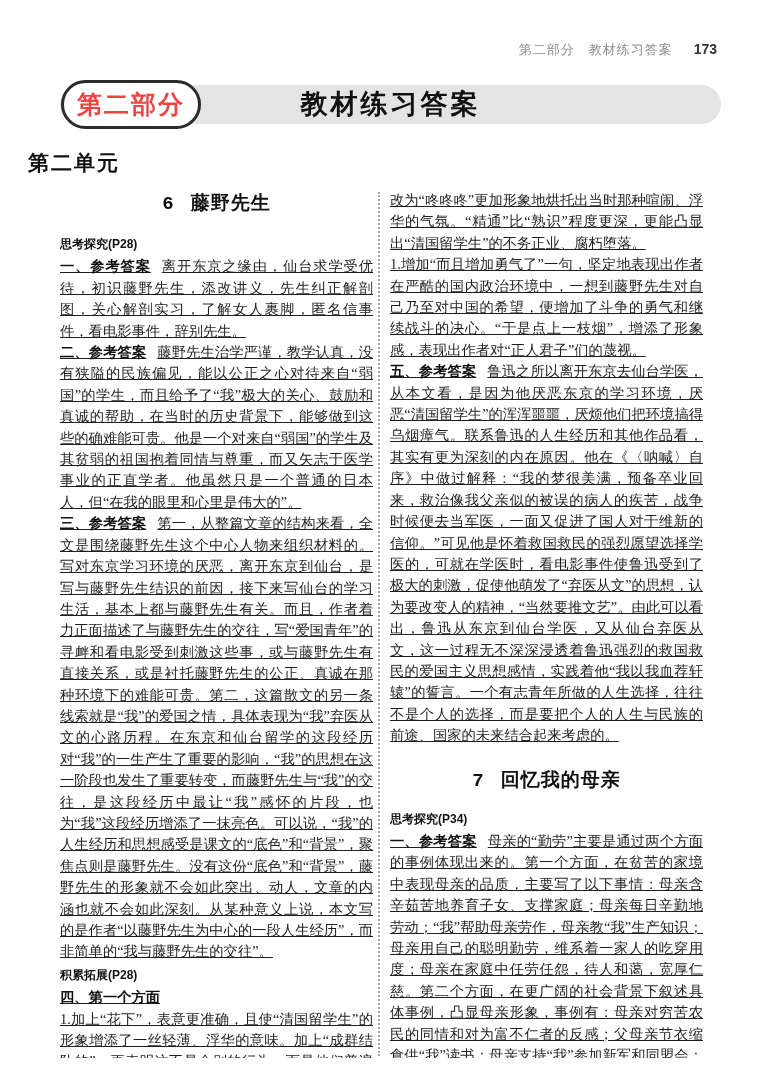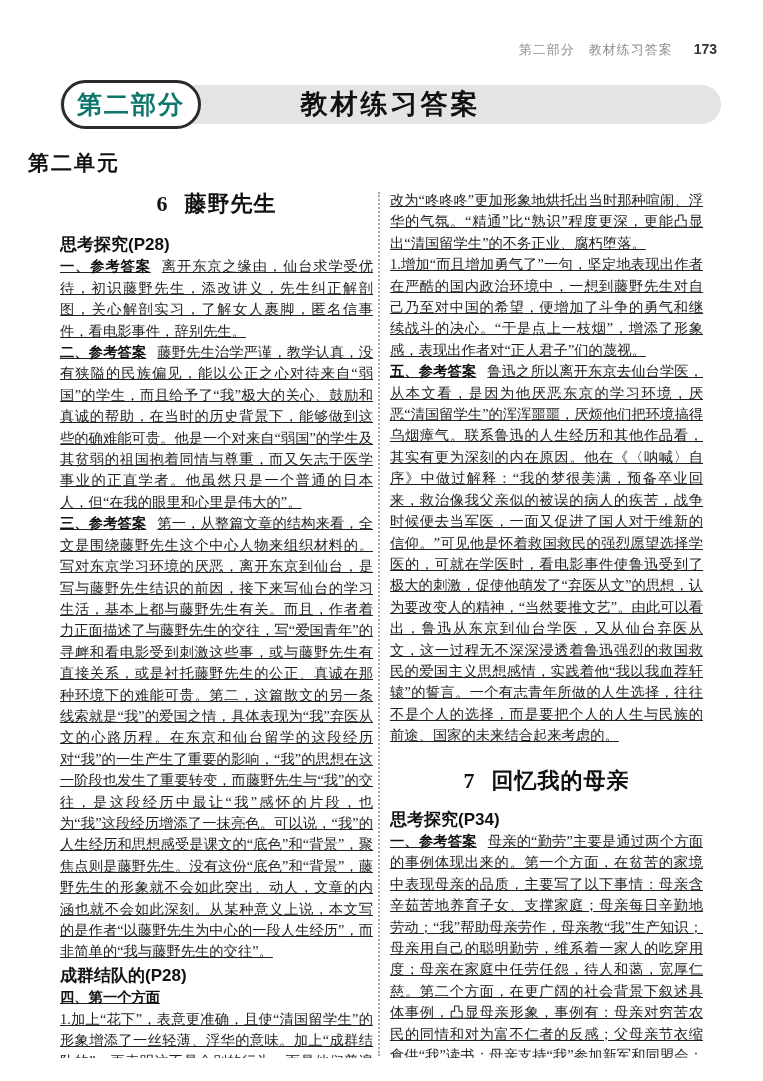--- a/index.html
+++ b/index.html
@@ -32,21 +32,21 @@
     position:absolute;left:0;right:0;top:0;height:55px;
     text-align:center;line-height:39px;
     font-family:"Liberation Sans","DejaVu Sans",sans-serif;
     font-weight:bold;font-size:27px;letter-spacing:3px;color:#111;
   }
   .part-pill{
     position:absolute;left:1px;top:-5px;width:134px;height:43px;
     background:#ffffff;border:3px solid #2b2b2b;border-radius:25px;
     display:flex;align-items:center;justify-content:center;
     font-family:"Liberation Sans","DejaVu Sans",sans-serif;
-    font-weight:bold;font-size:25px;letter-spacing:2px;color:#0f766e;
+    font-weight:bold;font-size:25px;letter-spacing:2px;color:#ef4444;
   }
 
   
   .unit-heading{
     position:absolute;top:149px;left:0;width:100%;
     text-align:left;
     font-family:"Liberation Sans","DejaVu Sans",sans-serif;
     font-weight:bold;font-size:21px;letter-spacing:2px;color:#111;margin-left:28px;
   }
 
@@ -59,30 +59,30 @@
   }
   .col-left{left:60px;}
   .col-right{left:390px;}
   .divider{
     position:absolute;left:378px;top:192px;height:864px;width:0;
     border-left:2px dotted #a6a6a6;
   }
 
   .lesson-heading{
     text-align:right;
-    font-family:Liberation Serif, serif;
-    font-weight:bold;font-size:22px;letter-spacing:1px;color:#111;
+    font-family:Liberation Mono, monospace;
+    font-weight:bold;font-size:19px;letter-spacing:1px;color:#111;
     margin:0 0 16px 0;line-height:28px;text-align-last:center;
   }
   .lesson-heading .num{margin-right:16px;font-weight:bold;}
   .col-right .lesson-heading{margin-top:20px;margin-bottom:14px;}
 
   .sec-heading{
     font-family:"Liberation Sans","DejaVu Sans",sans-serif;
-    font-weight:bold;font-size:17px;color:#111;
+    font-weight:bold;font-size:12px;color:#111;
     margin:2px 0 1px 0;text-align:left;text-align-last:left;
   }
   p.ans{margin:0;text-decoration:underline;}
   p.ans .lead{
     font-family:"Liberation Sans","DejaVu Sans",sans-serif;
     font-weight:bold;color:#111;margin-right:11px;
   }
 </style>
 </head>
 <body>
@@ -114,21 +114,21 @@
   </p>
 
   <p class="ans">
     <span class="lead">二、参考答案</span><span>藤野先生治学严谨，教学认真，没有狭隘的民族偏见，能以公正之心对待来自“弱国”的学生，而且给予了“我”极大的关心、鼓励和真诚的帮助，在当时的历史背景下，能够做到这些的确难能可贵。他是一个对来自“弱国”的学生及其贫弱的祖国抱着同情与尊重，而又矢志于医学事业的正直学者。他虽然只是一个普通的日本人，但“在我的眼里和心里是伟大的”。</span>
   </p>
 
   <p class="ans">
     <span class="lead">三、参考答案</span><span>第一，从整篇文章的结构来看，全文是围绕藤野先生这个中心人物来组织材料的。写对东京学习环境的厌恶，离开东京到仙台，是写与藤野先生结识的前因，接下来写仙台的学习生活，基本上都与藤野先生有关。而且，作者着力正面描述了与藤野先生的交往，写“爱国青年”的寻衅和看电影受到刺激这些事，或与藤野先生有直接关系，或是衬托藤野先生的公正、真诚在那种环境下的难能可贵。第二，这篇散文的另一条线索就是“我”的爱国之情，具体表现为“我”弃医从文的心路历程。在东京和仙台留学的这段经历对“我”的一生产生了重要的影响，“我”的思想在这一阶段也发生了重要转变，而藤野先生与“我”的交往，是这段经历中最让“我”感怀的片段，也为“我”这段经历增添了一抹亮色。可以说，“我”的人生经历和思想感受是课文的“底色”和“背景”，聚焦点则是藤野先生。没有这份“底色”和“背景”，藤野先生的形象就不会如此突出、动人，文章的内涵也就不会如此深刻。从某种意义上说，本文写的是作者“以藤野先生为中心的一段人生经历”，而非简单的“我与藤野先生的交往”。</span>
   </p>
 
-  <h3 class="sec-heading">成群结队的(P28)</h3>
+  <h3 class="sec-heading">积累拓展(P28)</h3>
 
   <p class="ans">
     <span class="lead">四、第一个方面</span>
   </p>
 
   <p class="ans">
     <span>1.加上“花下”，表意更准确，且使“清国留学生”的形象增添了一丝轻薄、浮华的意味。加上“成群结队的”，更表明这不是个别的行为，而是他们普遍的行为，更能表现出作者对“清国留学生”的讽刺。</span>
   </p>
 
 </div>

